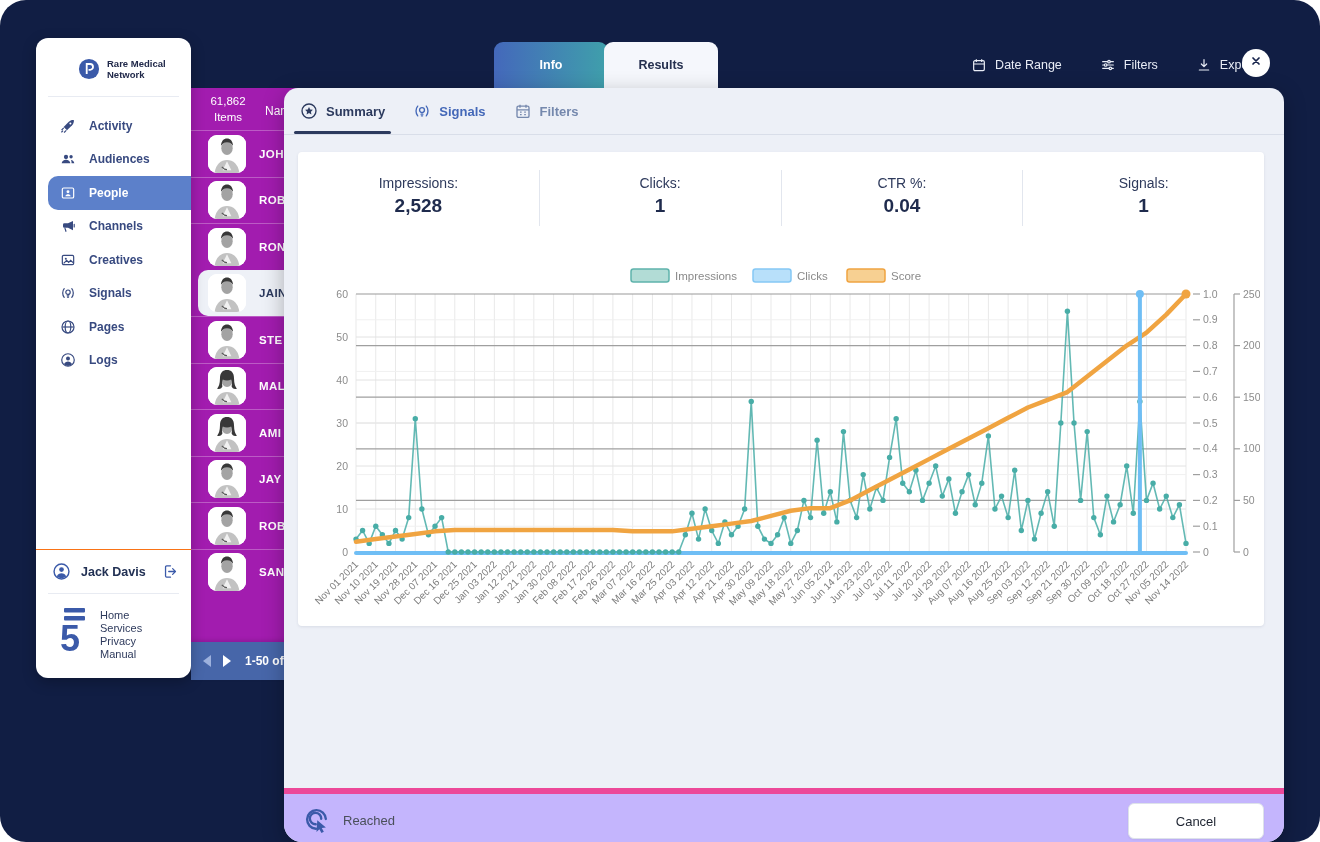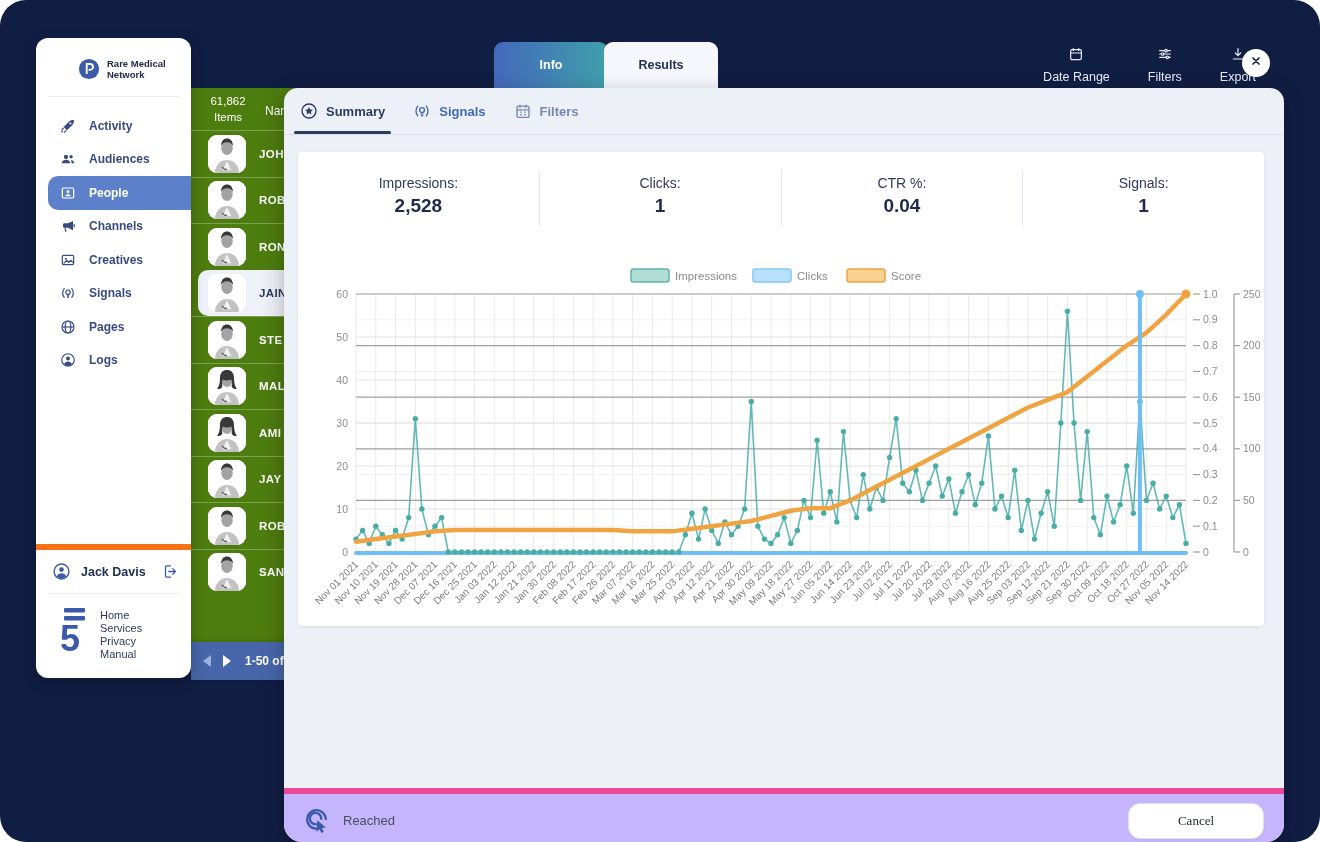--- a/index.html
+++ b/index.html
@@ -1,42 +1,42 @@
 <!DOCTYPE html>
 <html><head>
 <meta charset="utf-8">
 <style>
   html,body{margin:0;padding:0;background:#ffffff;}
   *{box-sizing:border-box;}
   body{font-family:"Liberation Sans", sans-serif;}
   .frame{position:relative;width:1320px;height:842px;background:#111e44;border-radius:26px;overflow:hidden;}
 
   
-  .people{position:absolute;left:191px;top:88px;width:132px;height:592px;background:#4d7c0f;color:#fff;z-index:1;}
+  .people{position:absolute;left:191px;top:88px;width:132px;height:592px;background:#a21caf;color:#fff;z-index:1;}
   .pp-head{display:flex;align-items:flex-start;padding-top:6px;}
   .pp-count{width:74px;text-align:center;font-size:11.5px;line-height:1.35;padding-bottom:6px;}
   .pp-namecol{font-size:12px;margin-top:10px;}
   .pp-rows{position:absolute;top:42px;left:0;right:0;}
   .p-row{position:relative;height:46.5px;display:flex;align-items:center;border-top:1px solid rgba(255,255,255,.28);cursor:pointer;}
   .p-row.selected{background:#eef1f7;color:#2c3a5e;border-radius:10px 0 0 10px;margin-left:7px;border-top-color:transparent;}
   .avatar{width:38px;height:38px;border-radius:9px;overflow:hidden;background:#fff;margin-left:17px;flex:0 0 auto;}
   .p-row.selected .avatar{margin-left:10px;}
   .p-name{margin-left:13px;font-size:11.5px;font-weight:bold;letter-spacing:.4px;white-space:nowrap;}
   .pp-foot{position:absolute;left:0;right:0;bottom:0;height:38px;background:#4766a9;display:flex;align-items:center;font-size:12px;font-weight:bold;box-shadow:0 -2px 4px rgba(0,0,0,.12);}
   .tri{width:0;height:0;border-top:6px solid transparent;border-bottom:6px solid transparent;margin-left:12px;cursor:pointer;}
   .tri-l{border-right:8px solid #9db1dd;}
   .tri-r{border-left:8px solid #ffffff;}
   .pp-foot span{margin-left:14px;white-space:nowrap;}
 
   
   .tab-top{position:absolute;top:42px;height:46px;width:114px;display:flex;align-items:center;justify-content:center;font-size:12.5px;font-weight:bold;border-radius:9px 9px 0 0;z-index:2;cursor:pointer;}
   .tab-info{left:494px;background:linear-gradient(90deg,#4468bb,#3fa0ab);color:#fff;}
   .tab-results{left:604px;background:#f5f7fc;color:#25304f;}
   .actions{position:absolute;right:64px;top:42px;height:46px;display:flex;align-items:center;gap:38px;z-index:2;}
-  .action{display:flex;align-items:center;gap:8px;color:#e9edf6;font-size:12.5px;cursor:pointer;white-space:nowrap;flex-direction:column;}
+  .action{display:flex;align-items:center;gap:8px;color:#e9edf6;font-size:12.5px;cursor:pointer;white-space:nowrap;}
   .action svg{width:16px;height:16px;}
   .close-btn{position:absolute;right:50px;top:49px;width:28px;height:28px;border-radius:50%;background:#fff;color:#17244c;display:flex;align-items:center;justify-content:center;z-index:2;cursor:pointer;}
   .close-btn svg{width:16px;height:16px;}
 
   
   .sidebar{position:absolute;left:36px;top:38px;width:155px;height:640px;background:#fff;border-radius:12px;z-index:6;display:flex;flex-direction:column;box-shadow:0 4px 14px rgba(0,0,0,.25);}
   .brand{display:flex;align-items:flex-end;gap:7px;padding:20px 12px 16px 14px;margin-left:28px;}
   .brand-icon{width:22px;height:22px;flex:0 0 auto;}
   .brand-text{font-size:9.5px;font-weight:bold;color:#21294a;}
   .sb-div{height:1px;background:#e8ebf2;margin:0 12px;}
@@ -65,21 +65,21 @@
   .card{position:absolute;left:14px;top:64px;width:966px;height:474px;background:#fff;border-radius:4px;box-shadow:0 1px 3px rgba(30,40,80,.10);}
   .stats{display:flex;margin-top:18px;}
   .stat{flex:1;text-align:center;padding:5px 0 9px;}
   .stat + .stat{border-left:1px solid #e2e6ee;}
   .stat-label{font-size:14px;color:#2e3a5c;}
   .stat-value{font-size:19px;font-weight:bold;color:#1f2b4d;margin-top:4px;}
   #chart{position:absolute;left:2px;top:112px;}
   .m-foot{position:absolute;left:0;right:0;bottom:0;height:54px;background:#c4b5fd;border-top:6px solid #ec4899;border-radius:0 0 18px 18px;}
   .reached{position:absolute;left:20px;top:13px;display:flex;align-items:center;gap:12px;color:#4a4f5a;font-size:13px;}
   .reached .ic{width:27px;height:27px;color:#3b5aa9;display:flex;}
-  .cancel{position:absolute;right:20px;top:9px;width:136px;height:36px;background:#fff;border:1px solid #dde2ea;border-radius:12px;font-size:13px;color:#1d2330;display:flex;align-items:center;justify-content:center;cursor:pointer;box-shadow:0 1px 2px rgba(0,0,0,.05);font-family:Liberation Serif, serif;}
+  .cancel{position:absolute;right:20px;top:9px;width:136px;height:36px;background:#fff;border:1px solid #dde2ea;border-radius:6px;font-size:13px;color:#1d2330;display:flex;align-items:center;justify-content:center;cursor:pointer;box-shadow:0 1px 2px rgba(0,0,0,.05);}
 </style>
 </head>
 <body>
 
 <div class="frame">
 
   <div class="people">
     <div class="pp-head">
       <div class="pp-count">
         <div>61,862</div>
@@ -330,21 +330,21 @@
           <span class="ic">
             <svg viewBox="0 0 24 24" fill="currentColor">
               <circle cx="12" cy="12" r="9.4" fill="none" stroke="currentColor" stroke-width="1.8"></circle>
               <circle cx="12" cy="9.6" r="3"></circle>
               <path d="M6 18.4c1.2-2.8 3.3-4.2 6-4.2s4.8 1.4 6 4.2a9.4 9.4 0 0 1-12 0z"></path>
             </svg>
           </span>
           <span>Logs</span>
         </div>
       </div>
-    <div class="user-row" style="border-top:6px solid #f97316;margin-top:auto;">
+    <div class="user-row" style="border-top:1px solid #f97316;margin-top:auto;">
       <span class="uic">
           <svg viewBox="0 0 24 24" fill="currentColor">
             <circle cx="12" cy="12" r="9.4" fill="none" stroke="currentColor" stroke-width="1.8"></circle>
             <circle cx="12" cy="9.6" r="3"></circle>
             <path d="M6 18.4c1.2-2.8 3.3-4.2 6-4.2s4.8 1.4 6 4.2a9.4 9.4 0 0 1-12 0z"></path>
           </svg>
         </span>
       <span class="user-name">Jack Davis</span>
       <span class="logout">
           <svg viewBox="0 0 24 24" fill="none" stroke="currentColor" stroke-width="1.8" stroke-linecap="round" stroke-linejoin="round">

